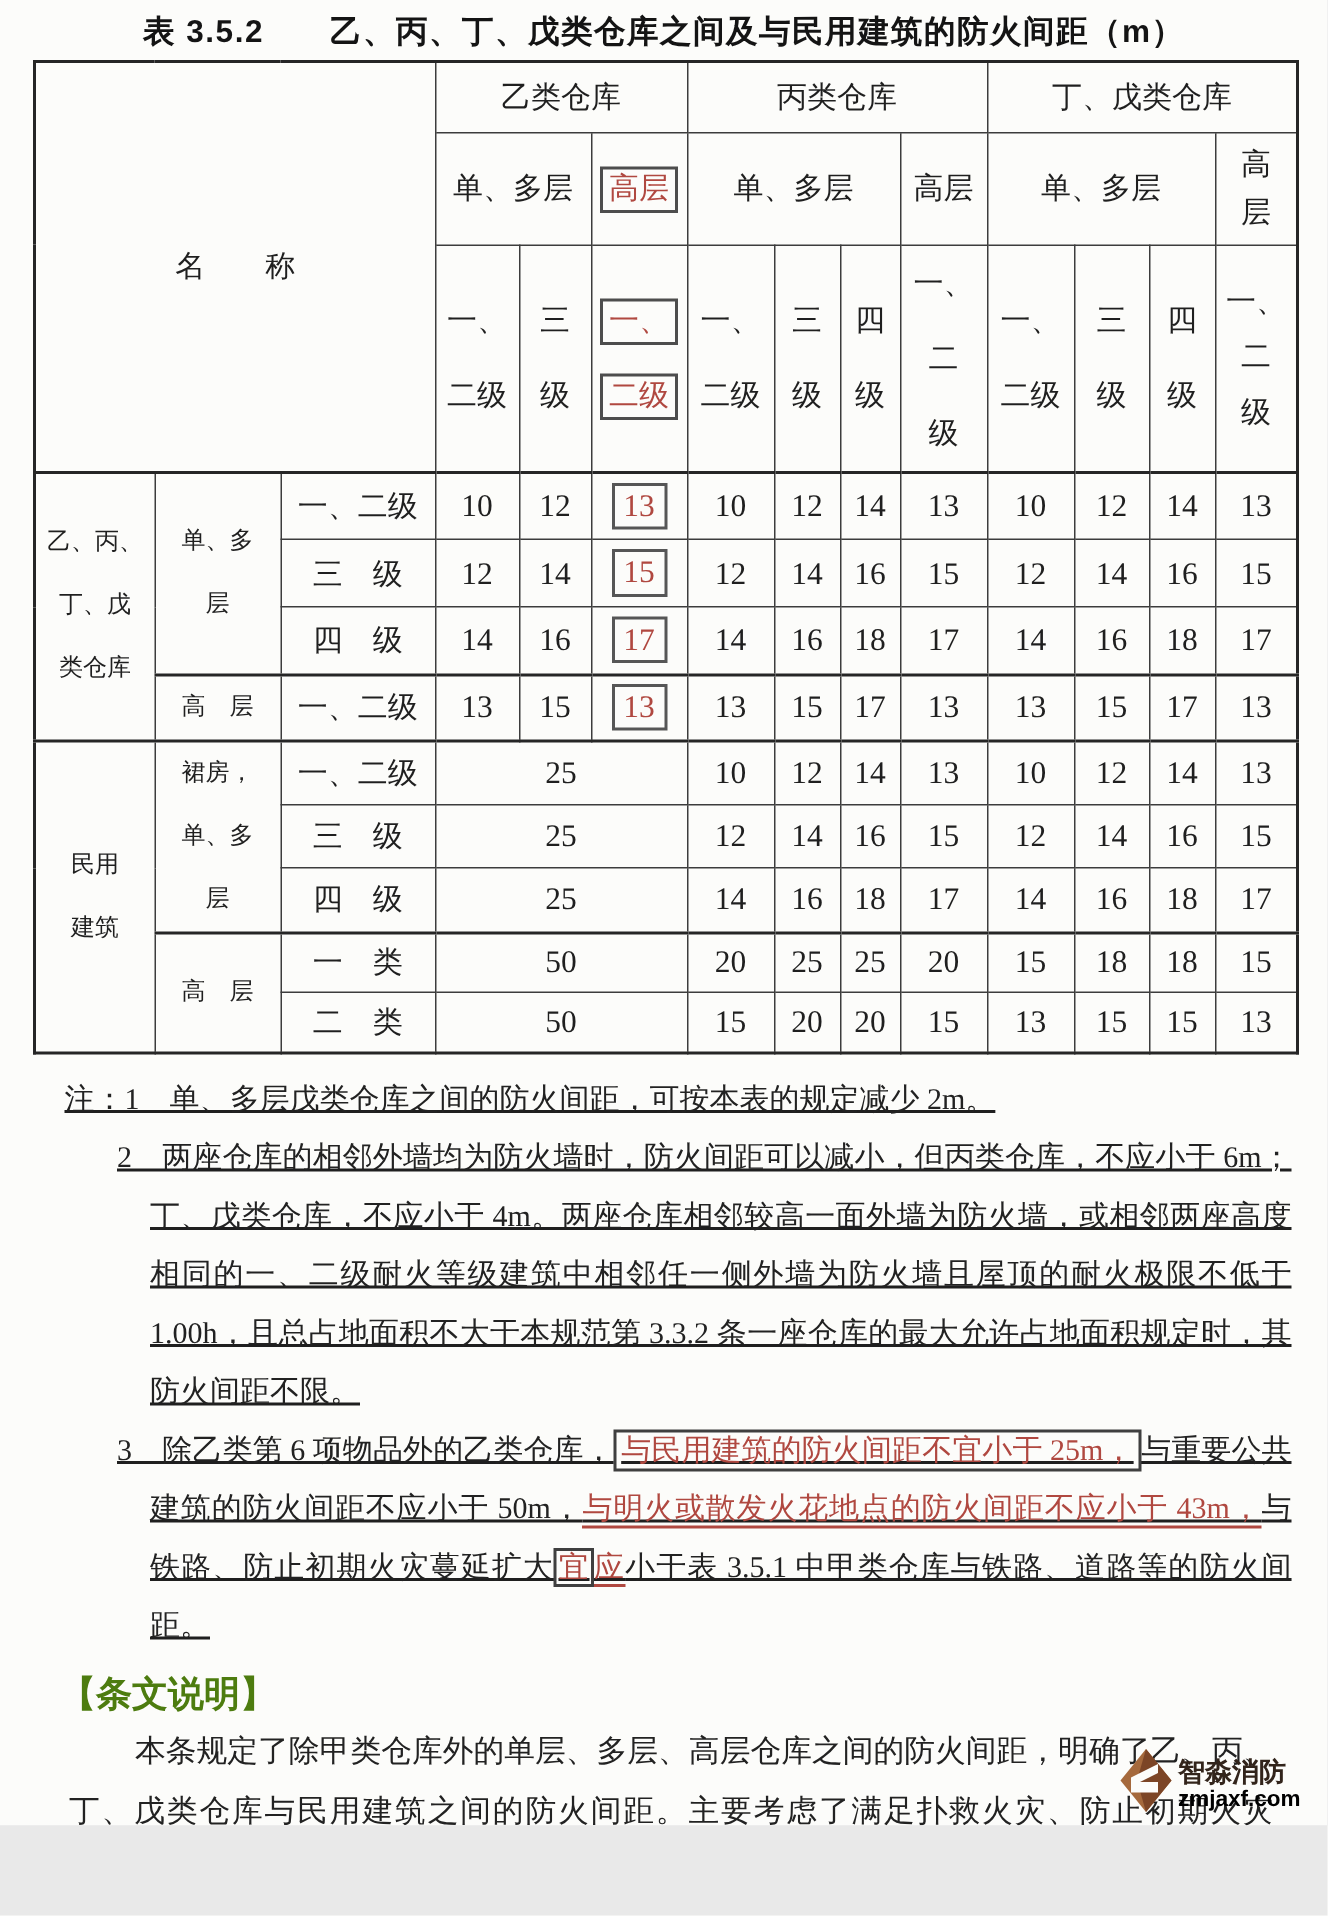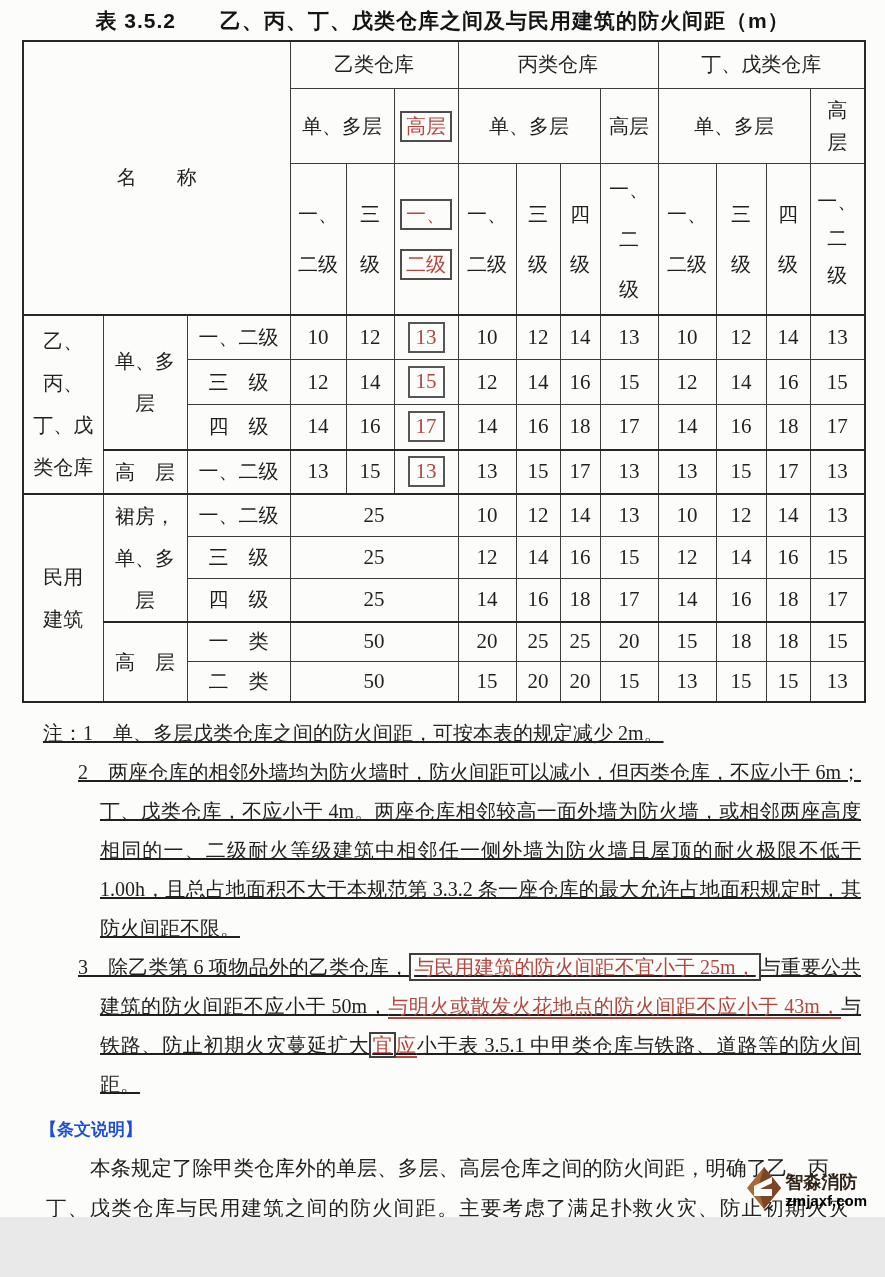--- a/index.html
+++ b/index.html
@@ -32,21 +32,21 @@
   }
   .fire-table td {
     border: 1px solid #3c3c3c;
     text-align: center;
     vertical-align: middle;
     font-size: 20px;
     padding: 0;
   }
   .fire-table tr.hsep td { border-top: 2px solid #262626; }
   .pl { white-space: pre-line; }
-  td.rowlabel { line-height: 42px; font-size: 20px; }
+  td.rowlabel { line-height: 42px; font-size: 16px; }
   tr.hrow1 td { font-size: 20px; }
   tr.hrow2 td { line-height: 32px; }
   tr.hrow3 td { line-height: 50px; }
   tr.hrow3 td.lh3 { line-height: 37px; }
   td.num { font-size: 21px; }
   .red-text { color: #b04840; }
   .gbox {
     display: inline-block;
     border: 2px solid #4d4d4d;
     padding: 0 4px;
@@ -81,24 +81,24 @@
   .char-boxed-red {
     color: #b04840;
     border: 2px solid #3f3f3f;
     padding: 0 1px;
   }
   
   .commentary { margin: 8px 36px 0 46px; }
   .commentary-heading {
     font-family: "Liberation Sans", "DejaVu Sans", sans-serif;
     font-weight: 700;
-    font-size: 17px;
+    font-size: 24px;
     line-height: 36px;
     margin-left: -6px;
-    color: #1d4ed8;
+    color: #4d7c0f;
   }
   .commentary p { line-height: 40px; font-size: 20.5px; }
   .indented { text-indent: 44px; }
   
   .stamp-circle {
     position: absolute;
     left: 700px; top: 1222px;
     width: 48px; height: 42px;
     border: 2px solid #c6c2ba;
     border-radius: 50%;

